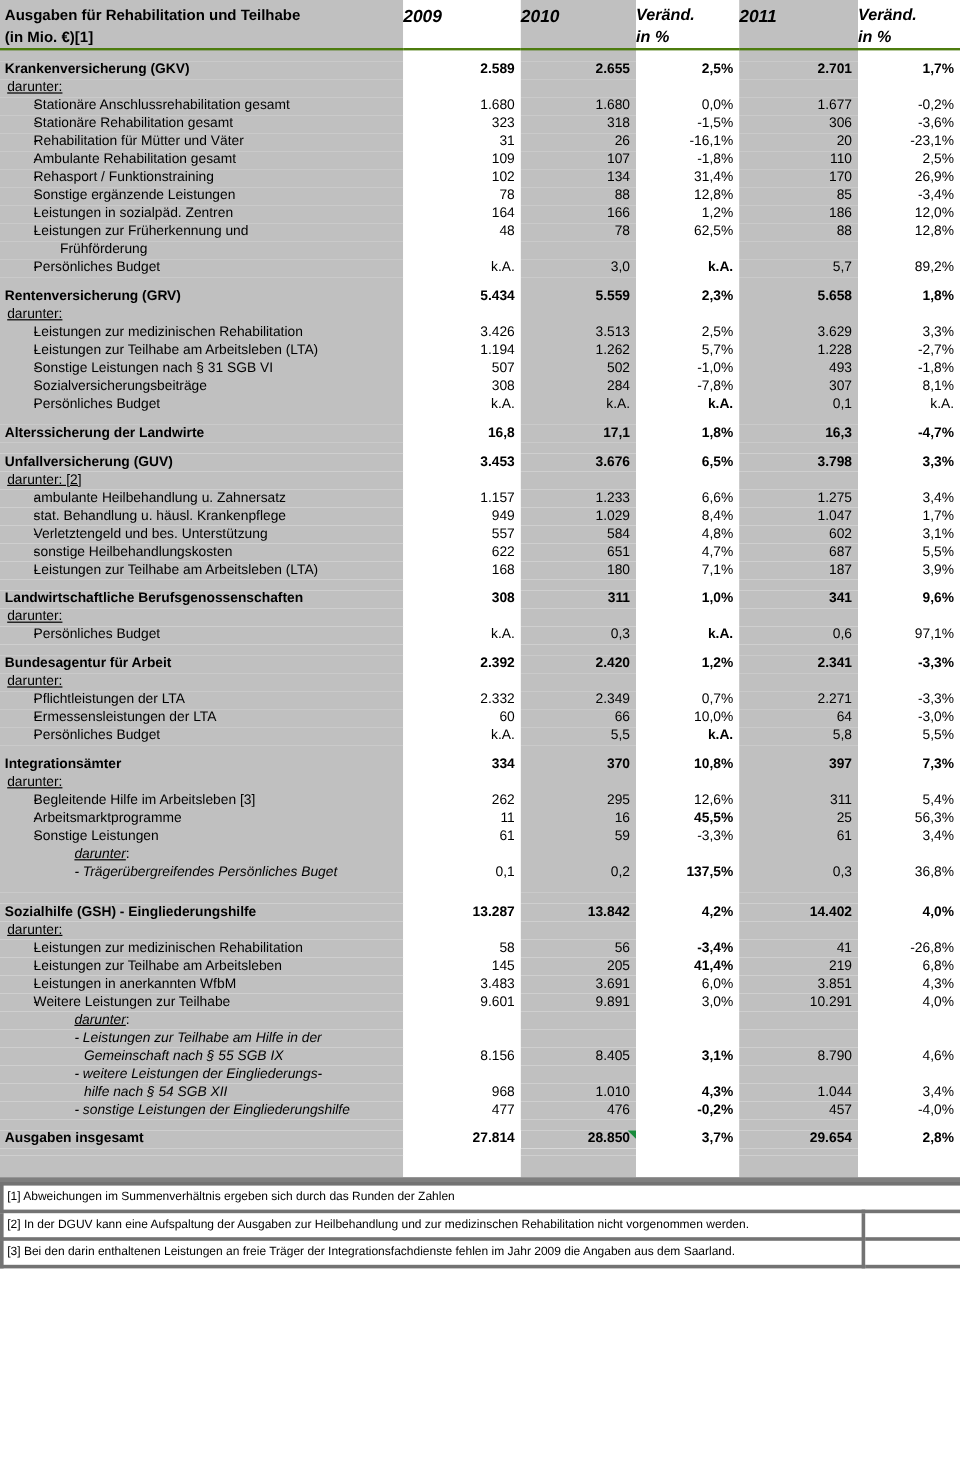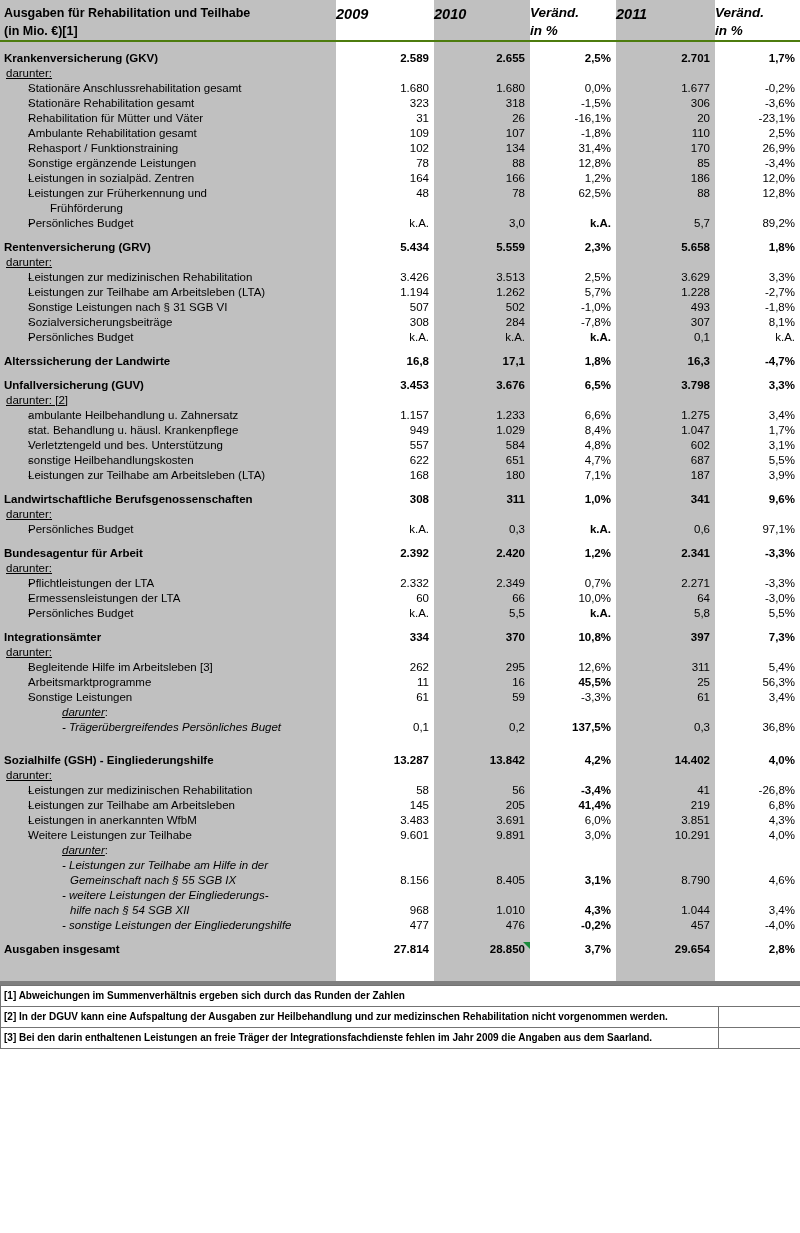--- a/index.html
+++ b/index.html
@@ -109,25 +109,24 @@
     border-collapse: collapse;
     table-layout: fixed;
     width: 800px;
     margin-top: 0;
   }
   table.fn td {
     font-size: 10px;
     line-height: 12px;
     height: 18px;
     padding: 1px 0 1px 3px;
-    border: 1px solid #737373;
+    border: 3px solid #737373;
     background: #ffffff;
     vertical-align: middle;
     white-space: nowrap;
-    font-weight: bold;
   }
   .fn-left { border-right: 1px solid #b8b8b8; margin-top: 40px; }
   .topsep { height: 4px; background: #7f7f7f; }
   .botfill { background: #c0c0c0; height: 18px; }
 </style>
 </head>
 <body>
 
 <div class="sheet">
 

